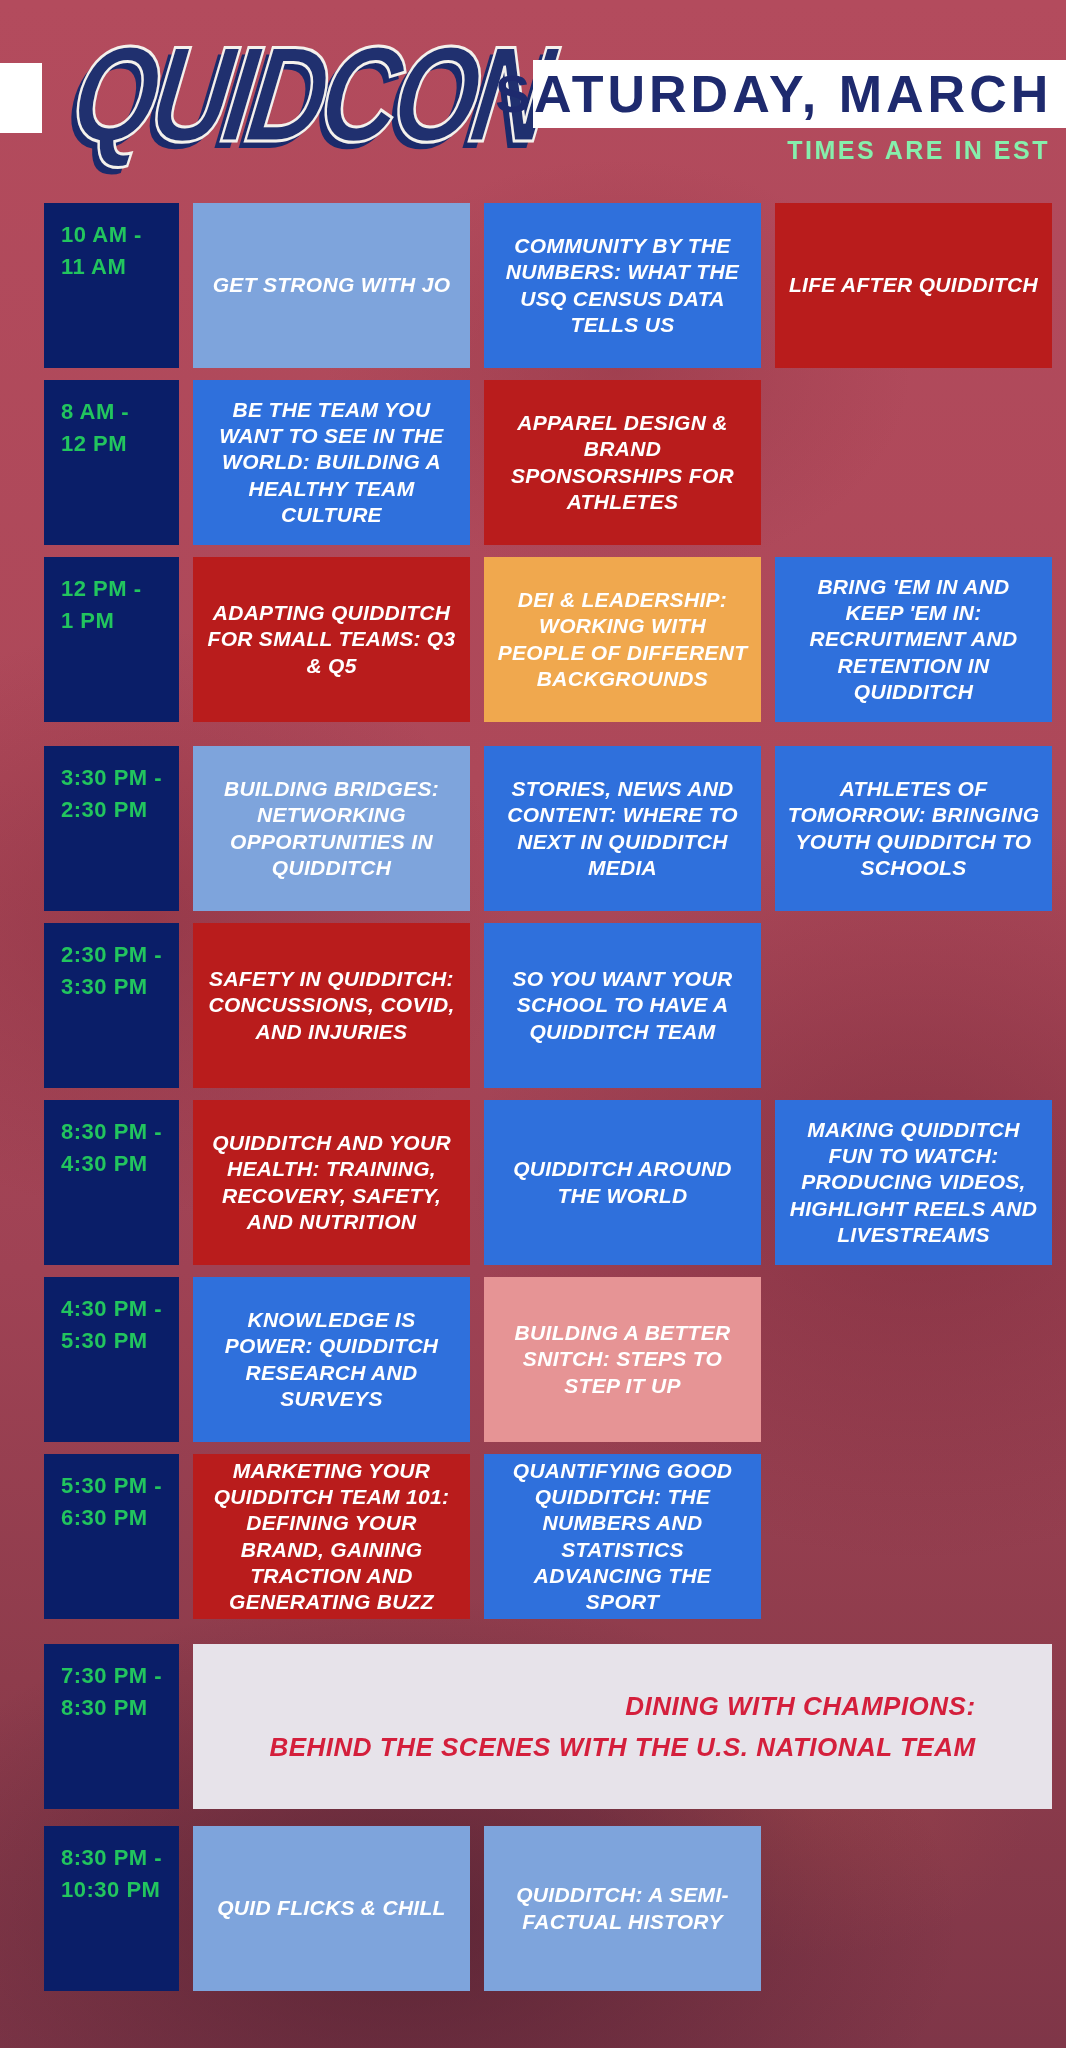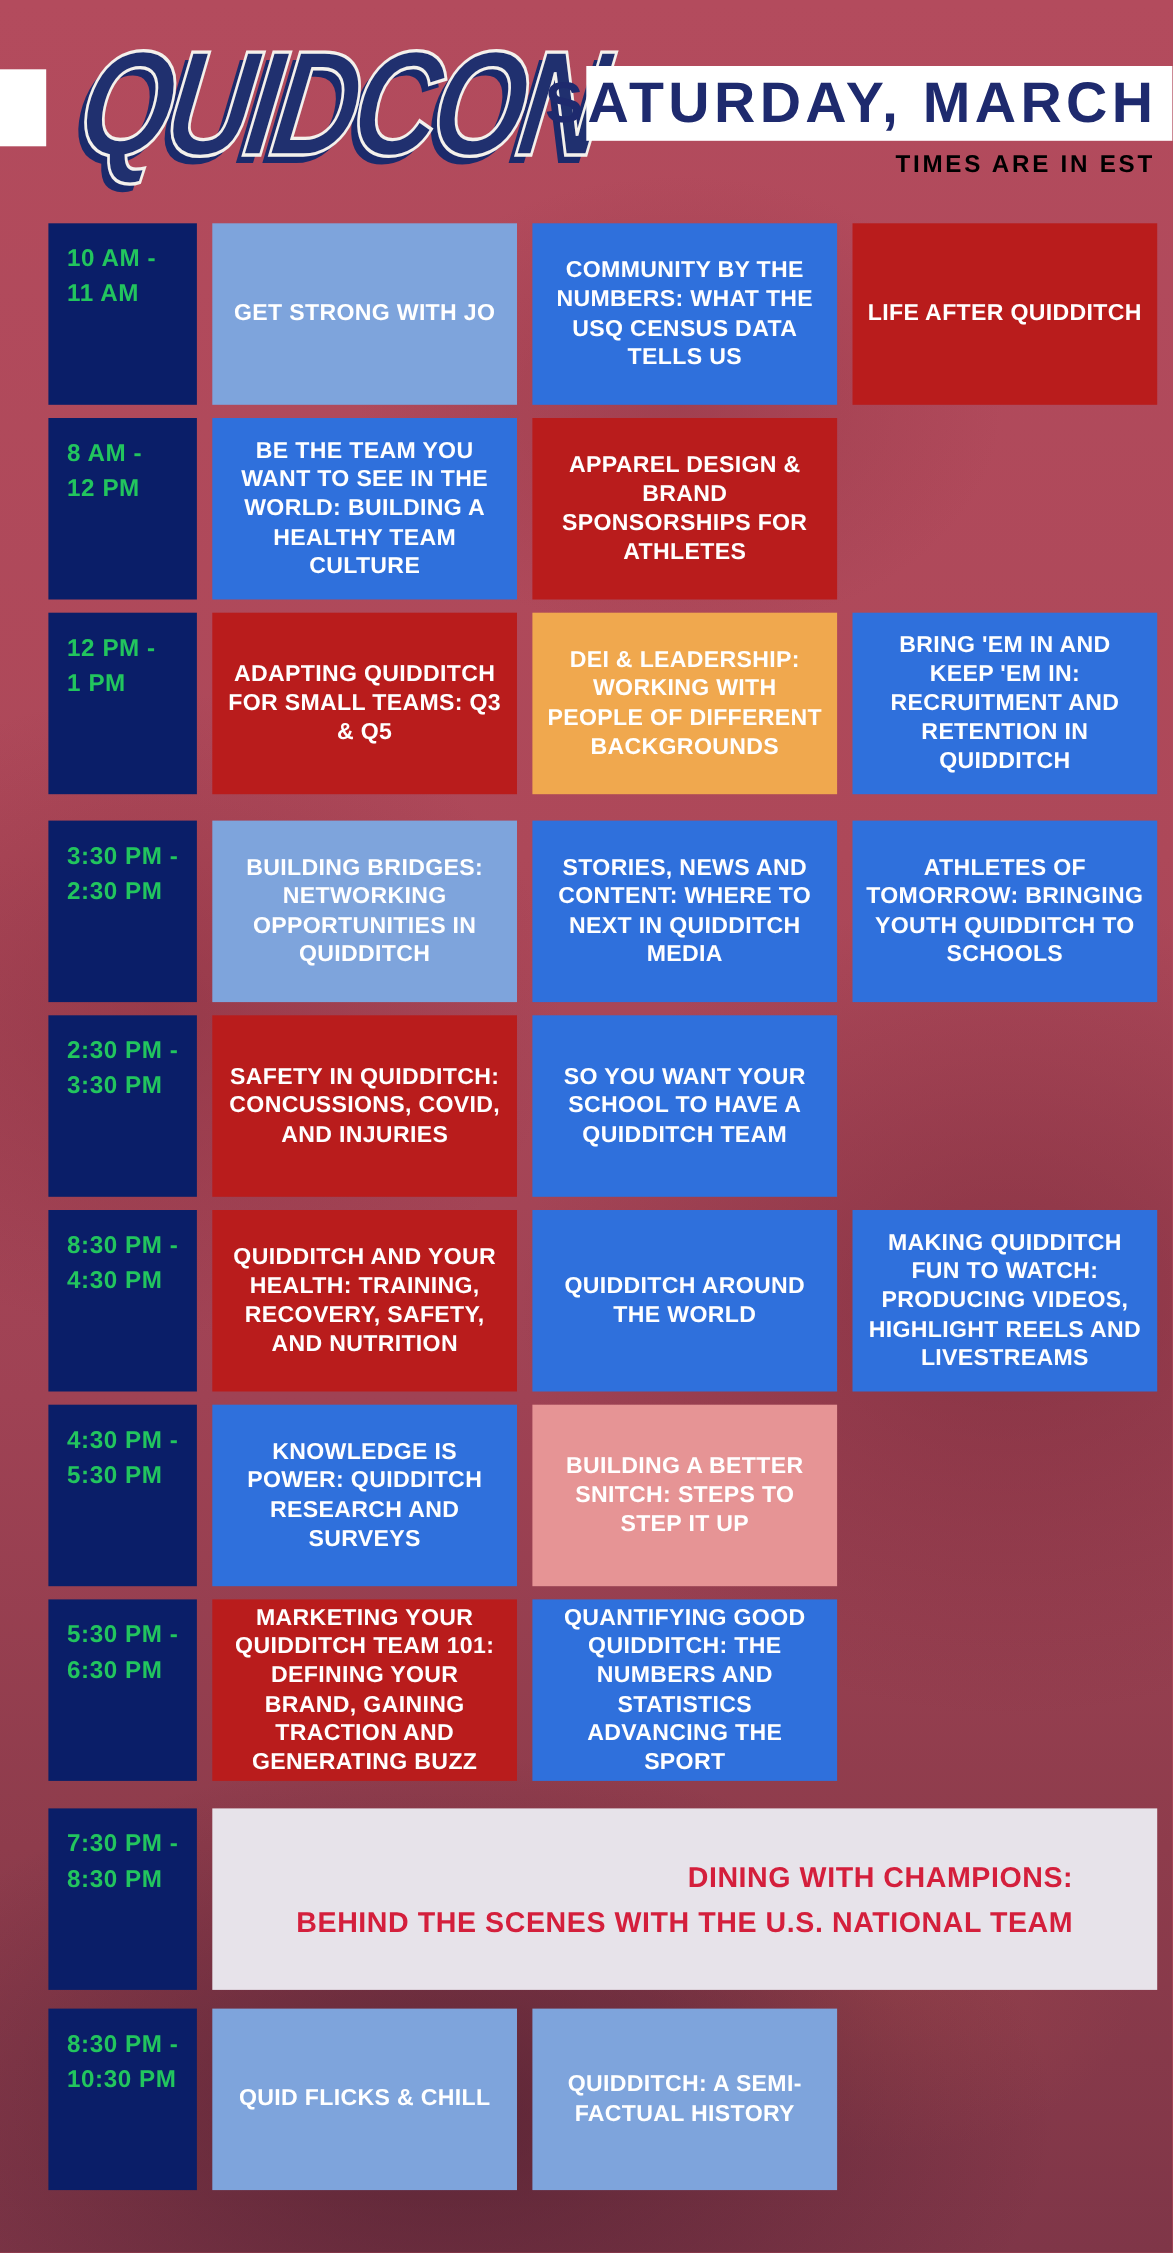--- a/index.html
+++ b/index.html
@@ -24,35 +24,35 @@
     font-weight:bold;font-style:italic;font-size:136px;letter-spacing:-0.055em;
     color:#20306f;-webkit-text-stroke:3px #f4f1ec;
     text-shadow:-7px 7px 0 #1b2a6b;
     transform:scaleX(.8) skewX(-10deg);transform-origin:left top;
   }
   .datebar{
     position:absolute;left:533px;top:60px;width:533px;height:68px;background:#ffffff;
     display:flex;align-items:center;justify-content:center;
   }
   .datebar span{color:#1e2a6e;font-size:52px;font-weight:600;letter-spacing:4px;white-space:nowrap;}
-  .tz{position:absolute;top:136px;right:16px;color:#000000;font-size:22px;font-weight:700;letter-spacing:2.5px;}
+  .tz{position:absolute;top:136px;right:16px;color:#86efac;font-size:25px;font-weight:700;letter-spacing:2.5px;}
   .sched{position:absolute;left:44px;top:203px;width:1008px;}
   .row{display:grid;grid-template-columns:135px 277px 277px 277px;column-gap:14px;height:165px;margin-bottom:12px;}
   .row.gap-lunch{margin-top:24px;}
   .row.gap-dinner{margin-top:25px;}
   .row.gap-late{margin-top:17px;}
   .timebox{
     grid-column:1;background:#0a1e68;color:#22c55e;
     font-size:22px;font-weight:600;letter-spacing:.5px;line-height:1.45;
     padding:16px 0 0 17px;
   }
   .card{
     display:flex;align-items:center;justify-content:center;text-align:center;
     color:#ffffff;font-weight:700;font-size:21px;line-height:1.24;letter-spacing:.3px;
-    padding:0 12px;text-transform:uppercase;
+    padding:0 12px;text-transform:uppercase;font-style:italic;
   }
   .col2{grid-column:2}.col3{grid-column:3}.col4{grid-column:4}
   .lb{background:#7ea4dc}
   .bl{background:#2f70dc}
   .sa{background:#b91c1c}
   .sa2{background:#e69495}
   .or{background:#f0a84e}
   .wh{
     grid-column:2/5;background:#e7e3ea;color:#d41f3c;
     font-size:26px;line-height:1.55;white-space:pre-line;letter-spacing:.5px;text-align:right;

